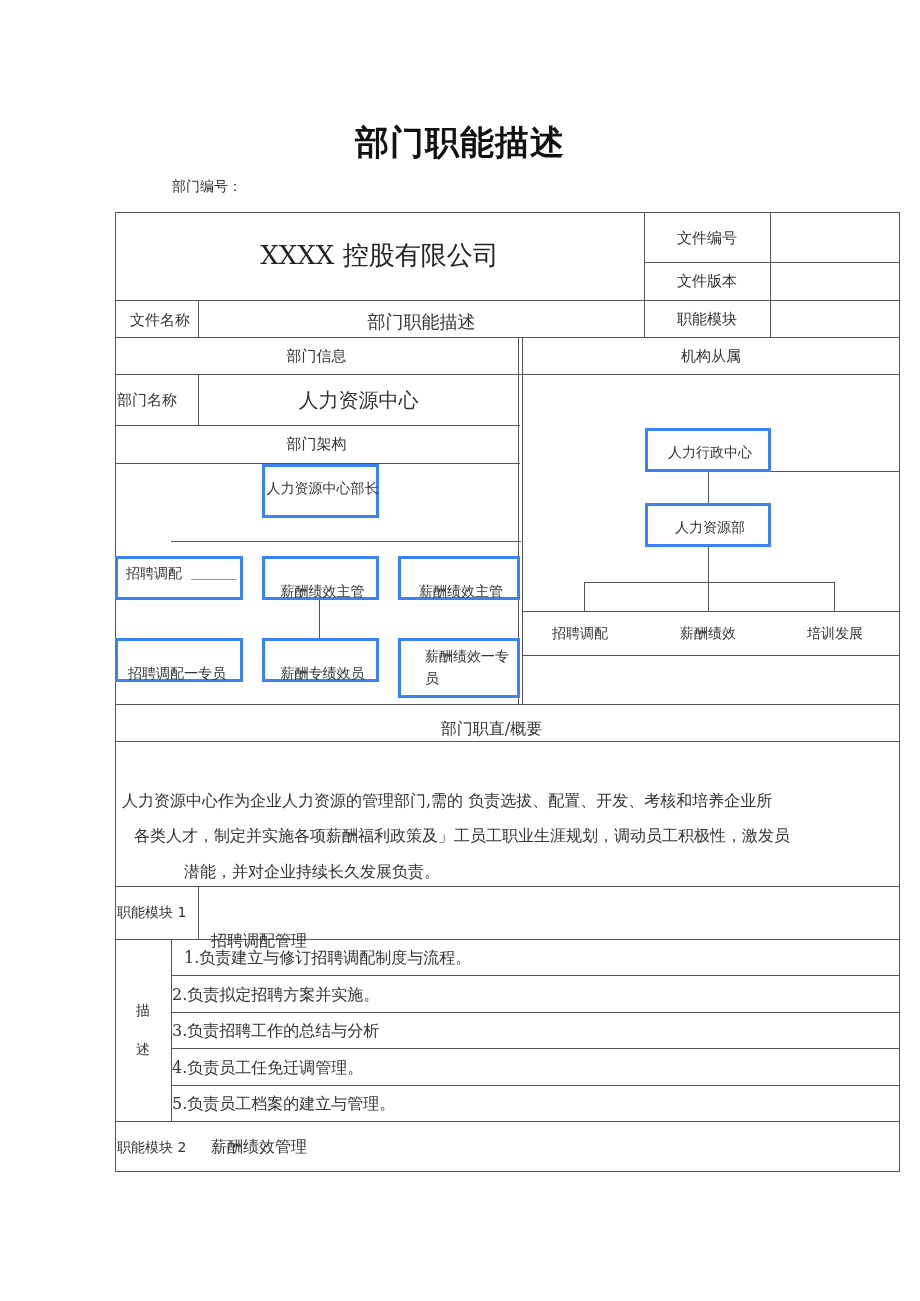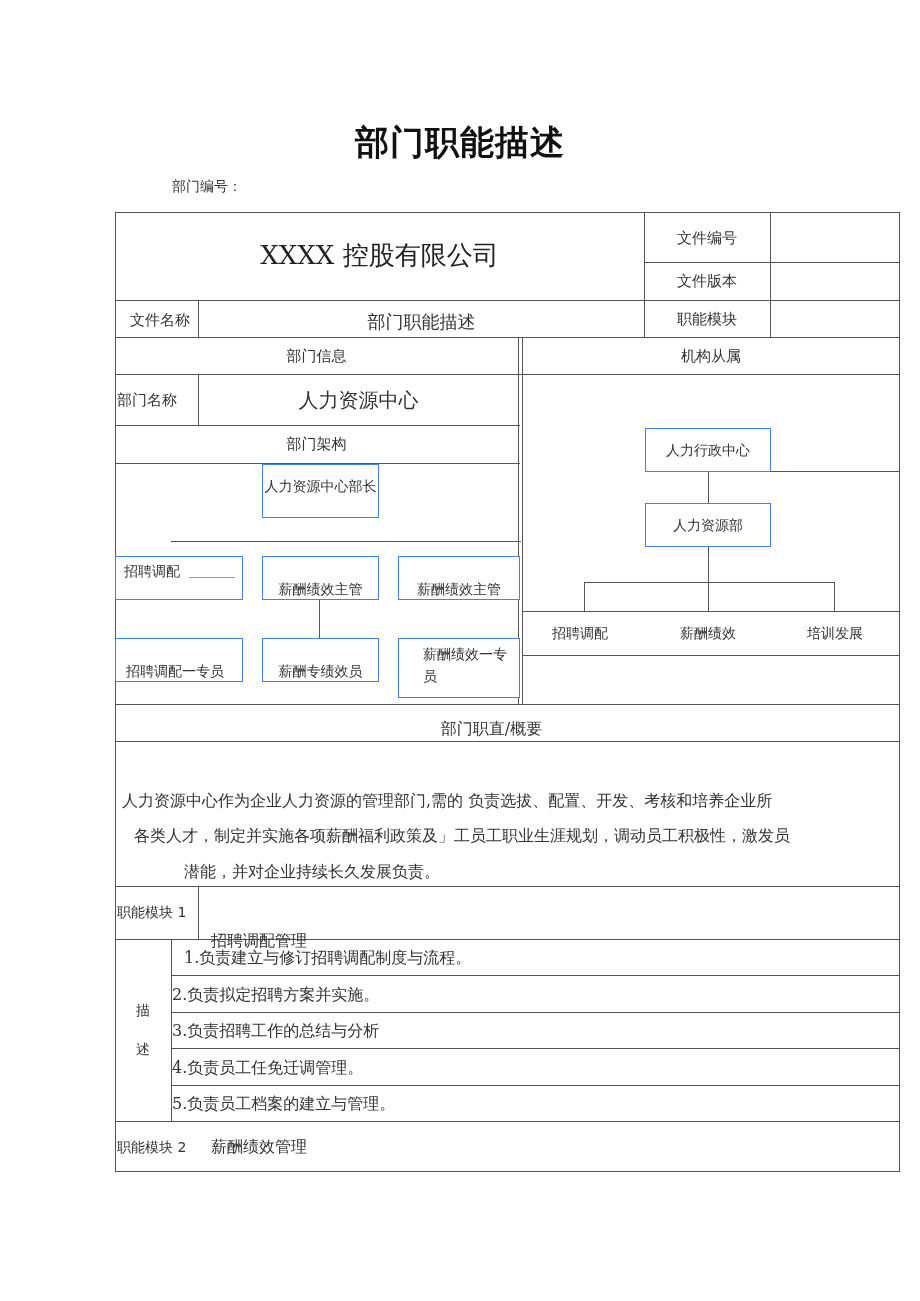--- a/index.html
+++ b/index.html
@@ -7,21 +7,21 @@
          font-family:"DejaVu Serif","Liberation Serif",serif; color:#222; }
   .abs { position:absolute; }
   .title { left:0; width:920px; top:120px; text-align:center; font-size:34px; font-weight:bold;
            font-family:"DejaVu Sans","Liberation Sans",sans-serif; letter-spacing:1px; color:#111; }
   .deptno { left:137px; top:178px; font-size:14px; color:#333;margin-left:35px; }
   .ln { position:absolute; background:#555; }
   .h { height:1px; }
   .v { width:1px; }
   .t { position:absolute; font-size:15px; color:#333; white-space:nowrap; }
   .c { text-align:center; }
-  .box { position:absolute; border:1px solid #3b82f6; background:#fff; box-sizing:border-box; }
+  .box { position:absolute; border:3px solid #3b82f6; background:#fff; box-sizing:border-box; }
   .sans { font-family:"DejaVu Sans","Liberation Sans",sans-serif; }
 </style>
 </head>
 <body>
 
 <div class="abs title">部门职能描述</div>
 <div class="abs deptno">部门编号：</div>
 
 <div>
 

